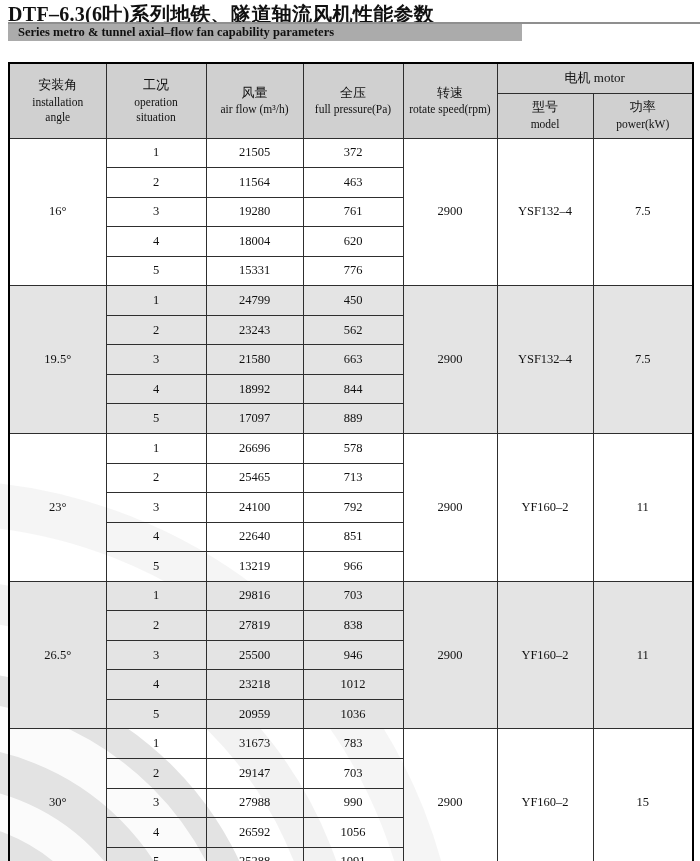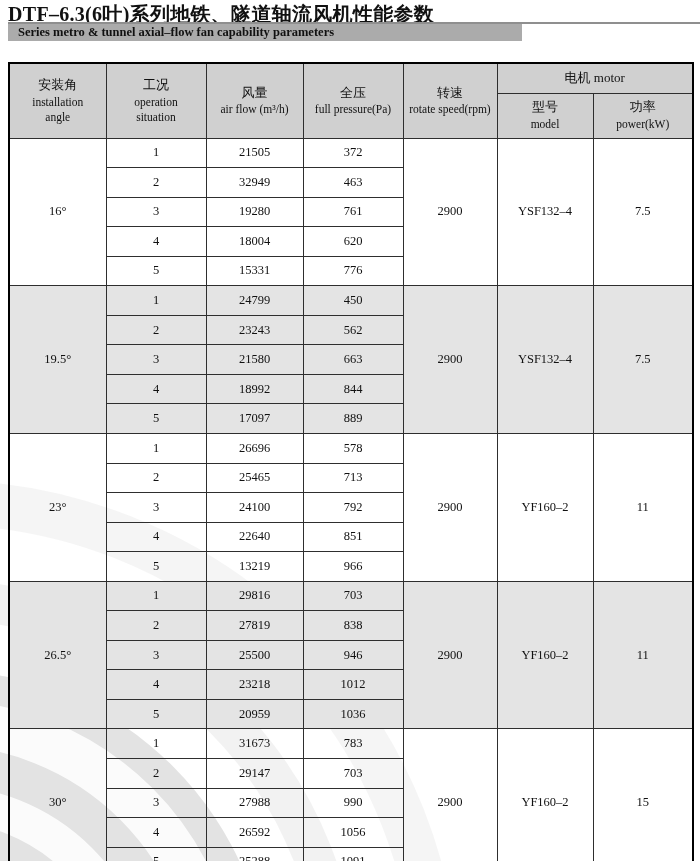--- a/index.html
+++ b/index.html
@@ -112,21 +112,21 @@
         <td rowspan="5">16°</td>
         <td>1</td>
         <td>21505</td>
         <td>372</td>
         <td rowspan="5">2900</td>
         <td rowspan="5">YSF132–4</td>
         <td rowspan="5">7.5</td>
       </tr>
       <tr>
         <td>2</td>
-        <td>32949</td>
+        <td>11564</td>
         <td>463</td>
       </tr>
       <tr>
         <td>3</td>
         <td>19280</td>
         <td>761</td>
       </tr>
       <tr>
         <td>4</td>
         <td>18004</td>

